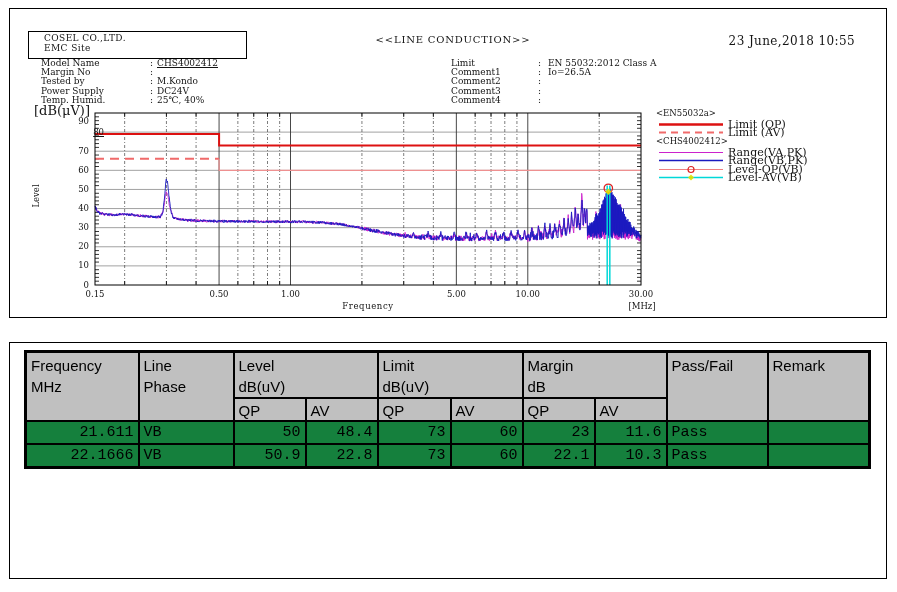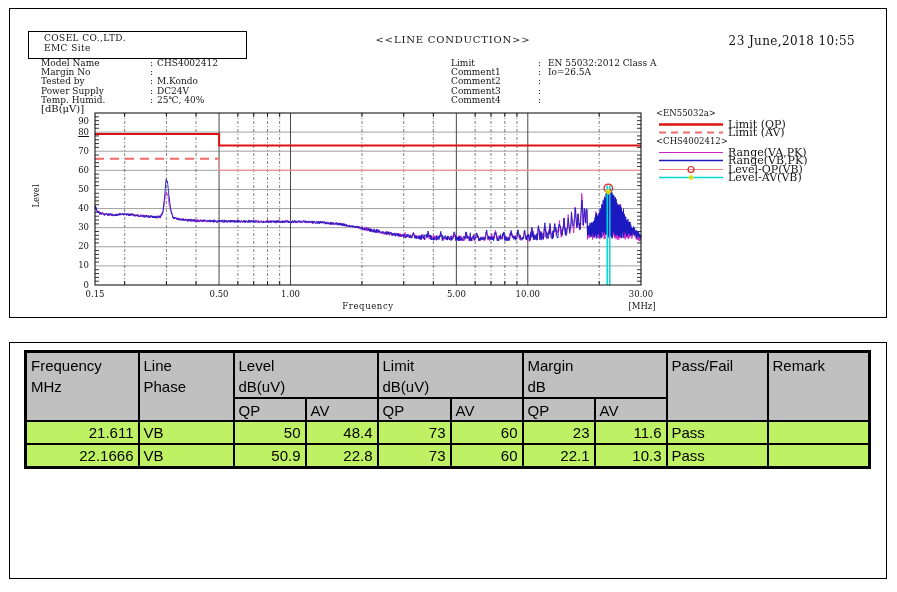--- a/index.html
+++ b/index.html
@@ -6,57 +6,57 @@
   body{width:897px;height:592px;position:relative;font-family:"DejaVu Serif",serif;color:#141414;overflow:hidden;}
   .box{position:absolute;border:1px solid #000;background:#fff;box-sizing:border-box;}
   #top-box{left:9px;top:8px;width:878px;height:310px;}
   #bottom-box{left:9px;top:342px;width:878px;height:237px;}
   #company-box{position:absolute;left:18px;top:22px;width:219px;height:28px;border:1px solid #000;box-sizing:border-box;padding:1px 0 0 15px;font-size:9px;line-height:10px;letter-spacing:.4px;}
   #report-title{position:absolute;left:240px;top:25px;width:406px;text-align:center;font-size:10px;letter-spacing:.8px;}
   #report-datetime{position:absolute;left:600px;top:25px;width:245px;text-align:right;font-size:12px;letter-spacing:.4px;}
   .meta-row{position:absolute;font-size:9px;line-height:9px;white-space:pre;}
   .meta-label{display:inline-block;}
   .meta-sep{display:inline-block;}
-  #y-unit-label{position:absolute;left:31px;top:94px;font-size:10px;}
+  #y-unit-label{position:absolute;left:24px;top:94px;font-size:13px;}
   #y-axis-title{position:absolute;left:14px;top:182px;font-size:8.5px;transform:rotate(-90deg);transform-origin:center;}
   .ytick{position:absolute;width:30px;text-align:right;font-size:8.5px;line-height:9px;}
   .xtick{position:absolute;width:44px;text-align:center;font-size:8.5px;line-height:9px;}
   #x-axis-title{position:absolute;left:308px;top:292px;width:100px;text-align:center;font-size:8.5px;letter-spacing:.6px;}
   #x-unit-label{position:absolute;left:602px;top:292px;width:60px;text-align:center;font-size:8.5px;}
   .legend-header{position:absolute;left:646px;font-size:8.5px;line-height:9px;white-space:pre;}
   .legend-label{position:absolute;left:718px;font-size:11px;line-height:9px;white-space:pre;text-align:right;}
   .legend-swatch{position:absolute;left:649px;width:64px;height:9px;}
   #chart-svg{position:absolute;left:0;top:0;}
   
   #results-table{position:absolute;left:14px;top:7px;border-collapse:collapse;table-layout:fixed;
     font-family:"Liberation Sans",sans-serif;font-size:15px;color:#000;}
   #results-table td,#results-table th{border:2px solid #000;padding:0 4px;overflow:hidden;white-space:nowrap;box-sizing:border-box;}
   #results-table{border:3px solid #000;}
   #results-table th{background:#c0c0c0;font-weight:normal;text-align:left;vertical-align:top;padding-top:2px;}
   #results-table .h1{height:44px;line-height:21px;}
   #results-table .h2{height:22px;line-height:19px;}
-  #results-table td{height:16px;line-height:21px;background:#bef264;}
+  #results-table td{height:16px;line-height:21px;background:#15803d;font-family:Liberation Mono, monospace;}
   #results-table td.num{text-align:right;}
   #results-table td.txt{text-align:left;}
 </style>
 </head>
 <body>
 
 <div id="top-box" class="box">
 
   <div id="company-box">
     <div>COSEL CO.,LTD.</div>
     <div>EMC Site</div>
   </div>
 
   <div id="report-title">&lt;&lt;LINE CONDUCTION&gt;&gt;</div>
   <div id="report-datetime">23 June,2018 10:55</div>
 
   <div id="meta-left">
-      <div class="meta-row" style="left: 0px; top: 50px;"><span class="meta-label" style="position: absolute; left: 31px; width: 108px;">Model Name</span><span class="meta-sep" style="position: absolute; left: 140px;">:</span><span class="meta-value" style="position: absolute; left: 147px; white-space: nowrap;">CHS4002412</span></div>
+      <div class="meta-row" style="left: 0px; top: 50px;"><span class="meta-label" style="position: absolute; left: 31px; width: 108px;">Model Name</span><span class="meta-sep" style="position: absolute; left: 140px;">:</span><span class="meta-value" style="position: absolute; left: 147px; white-space: nowrap; text-decoration: underline;">CHS4002412</span></div>
       <div class="meta-row" style="left: 0px; top: 59.2px;"><span class="meta-label" style="position: absolute; left: 31px; width: 108px;">Margin No</span><span class="meta-sep" style="position: absolute; left: 140px;">:</span><span class="meta-value" style="position: absolute; left: 147px; white-space: nowrap;"></span></div>
       <div class="meta-row" style="left: 0px; top: 68.4px;"><span class="meta-label" style="position: absolute; left: 31px; width: 108px;">Tested by</span><span class="meta-sep" style="position: absolute; left: 140px;">:</span><span class="meta-value" style="position: absolute; left: 147px; white-space: nowrap;">M.Kondo</span></div>
       <div class="meta-row" style="left: 0px; top: 77.6px;"><span class="meta-label" style="position: absolute; left: 31px; width: 108px;">Power Supply</span><span class="meta-sep" style="position: absolute; left: 140px;">:</span><span class="meta-value" style="position: absolute; left: 147px; white-space: nowrap;">DC24V</span></div>
       <div class="meta-row" style="left: 0px; top: 86.8px;"><span class="meta-label" style="position: absolute; left: 31px; width: 108px;">Temp. Humid.</span><span class="meta-sep" style="position: absolute; left: 140px;">:</span><span class="meta-value" style="position: absolute; left: 147px; white-space: nowrap;">25℃, 40%</span></div>
     </div>
   <div id="meta-right">
       <div class="meta-row" style="left: 0px; top: 50px;"><span class="meta-label" style="position: absolute; left: 441px; width: 88px;">Limit</span><span class="meta-sep" style="position: absolute; left: 528px;">:</span><span class="meta-value" style="position: absolute; left: 538px; white-space: nowrap;">EN 55032:2012 Class A</span></div>
       <div class="meta-row" style="left: 0px; top: 59.2px;"><span class="meta-label" style="position: absolute; left: 441px; width: 88px;">Comment1</span><span class="meta-sep" style="position: absolute; left: 528px;">:</span><span class="meta-value" style="position: absolute; left: 538px; white-space: nowrap;">Io=26.5A</span></div>
       <div class="meta-row" style="left: 0px; top: 68.4px;"><span class="meta-label" style="position: absolute; left: 441px; width: 88px;">Comment2</span><span class="meta-sep" style="position: absolute; left: 528px;">:</span><span class="meta-value" style="position: absolute; left: 538px; white-space: nowrap;"></span></div>
       <div class="meta-row" style="left: 0px; top: 77.6px;"><span class="meta-label" style="position: absolute; left: 441px; width: 88px;">Comment3</span><span class="meta-sep" style="position: absolute; left: 528px;">:</span><span class="meta-value" style="position: absolute; left: 538px; white-space: nowrap;"></span></div>
@@ -212,21 +212,21 @@
 
   <div id="axis-labels">
       <div class="ytick" style="left: 49px; top: 271.5px;">0</div>
       <div class="ytick" style="left: 49px; top: 252.389px;">10</div>
       <div class="ytick" style="left: 49px; top: 233.278px;">20</div>
       <div class="ytick" style="left: 49px; top: 214.167px;">30</div>
       <div class="ytick" style="left: 49px; top: 195.056px;">40</div>
       <div class="ytick" style="left: 49px; top: 175.944px;">50</div>
       <div class="ytick" style="left: 49px; top: 156.833px;">60</div>
       <div class="ytick" style="left: 49px; top: 137.722px;">70</div>
-      <div class="ytick" style="left: 49px; top: 118.611px; text-decoration: underline;">80</div>
+      <div class="ytick" style="left: 64px; top: 118.611px; text-decoration: underline;">80</div>
       <div class="ytick" style="left: 49px; top: 99.5px; margin-top: 8px;">90</div>
       <div class="xtick" style="left: 63px; top: 281px;">0.15</div>
       <div class="xtick" style="left: 187.071px; top: 281px;">0.50</div>
       <div class="xtick" style="left: 258.501px; top: 281px;">1.00</div>
       <div class="xtick" style="left: 424.356px; top: 281px;">5.00</div>
       <div class="xtick" style="left: 495.786px; top: 281px;">10.00</div>
       <div class="xtick" style="left: 609px; top: 281px;">30.00</div>
     </div>
   <div id="legend">
       <div class="legend-header" style="top: 100px;">&lt;EN55032a&gt;</div>

